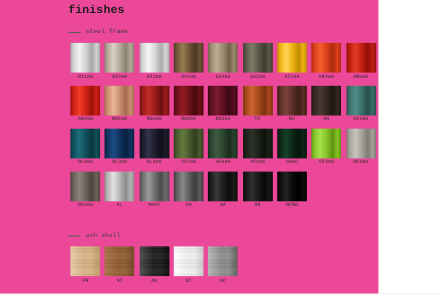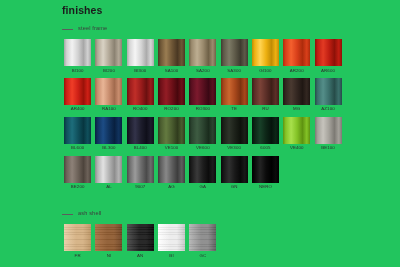--- a/index.html
+++ b/index.html
@@ -7,23 +7,24 @@
     margin: 0;
     padding: 0;
     width: 400px;
     height: 267px;
     background: #ffffff;
     font-family: "Liberation Sans", sans-serif;
     overflow: hidden;
   }
   #page {
     position: relative;
-    width: 400px;
+    width: 344px;
     height: 267px;
-    background: #22c55e;
+    background: #ec4899;
+    font-family: Liberation Mono, monospace;
   }
   .page-title {
     position: absolute;
     left: 62px;
     top: 4px;
     font-size: 10.5px;
     font-weight: bold;
     color: #1b1b1b;
     letter-spacing: 0.1px;
   }

